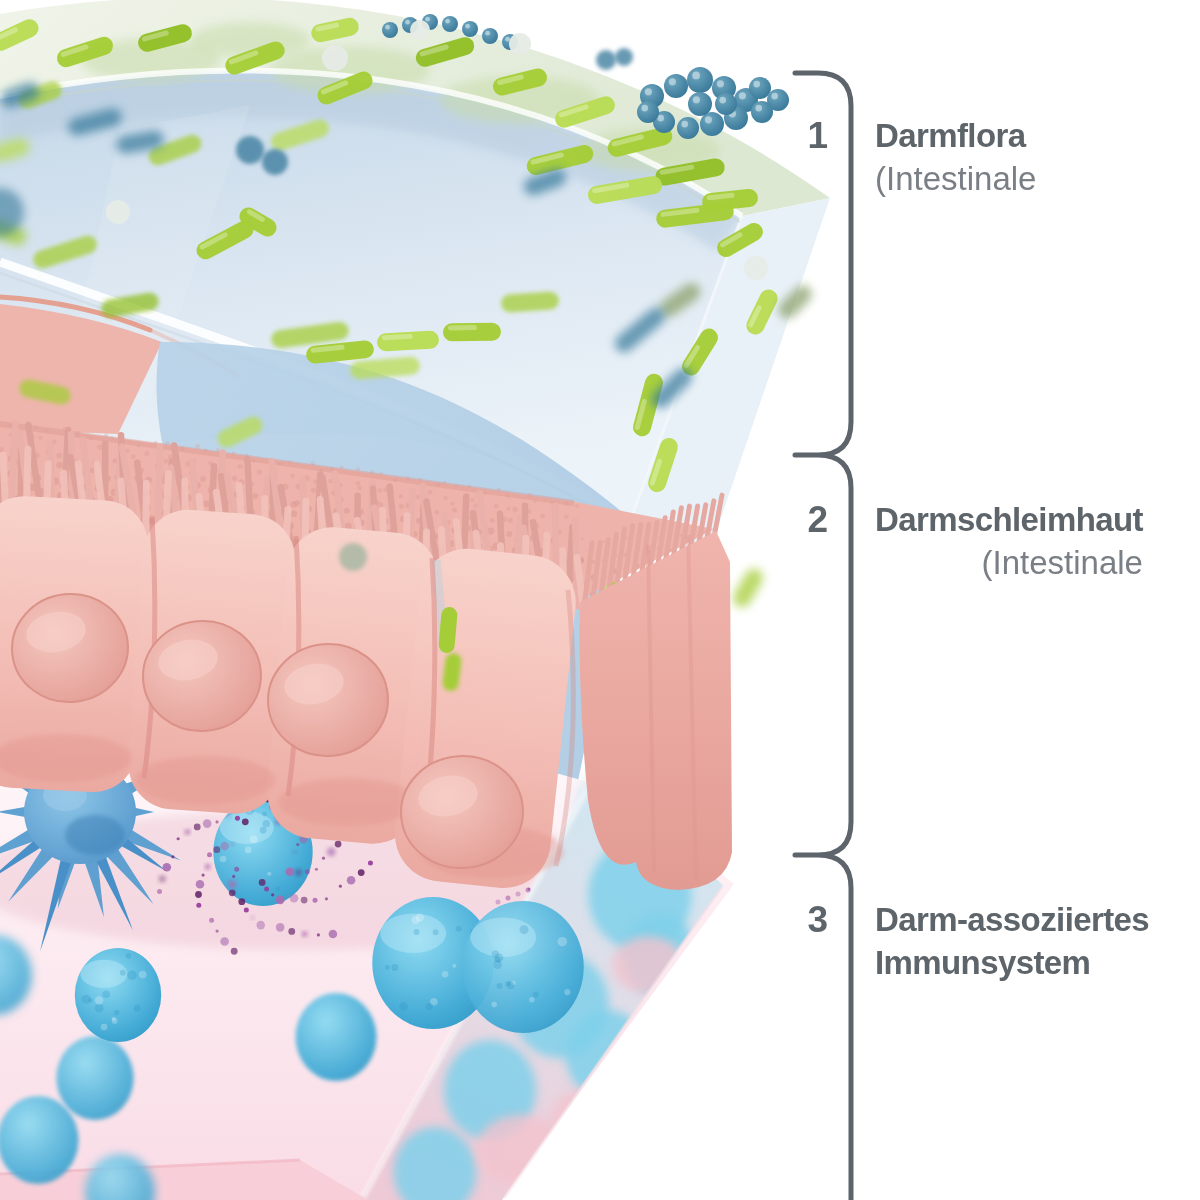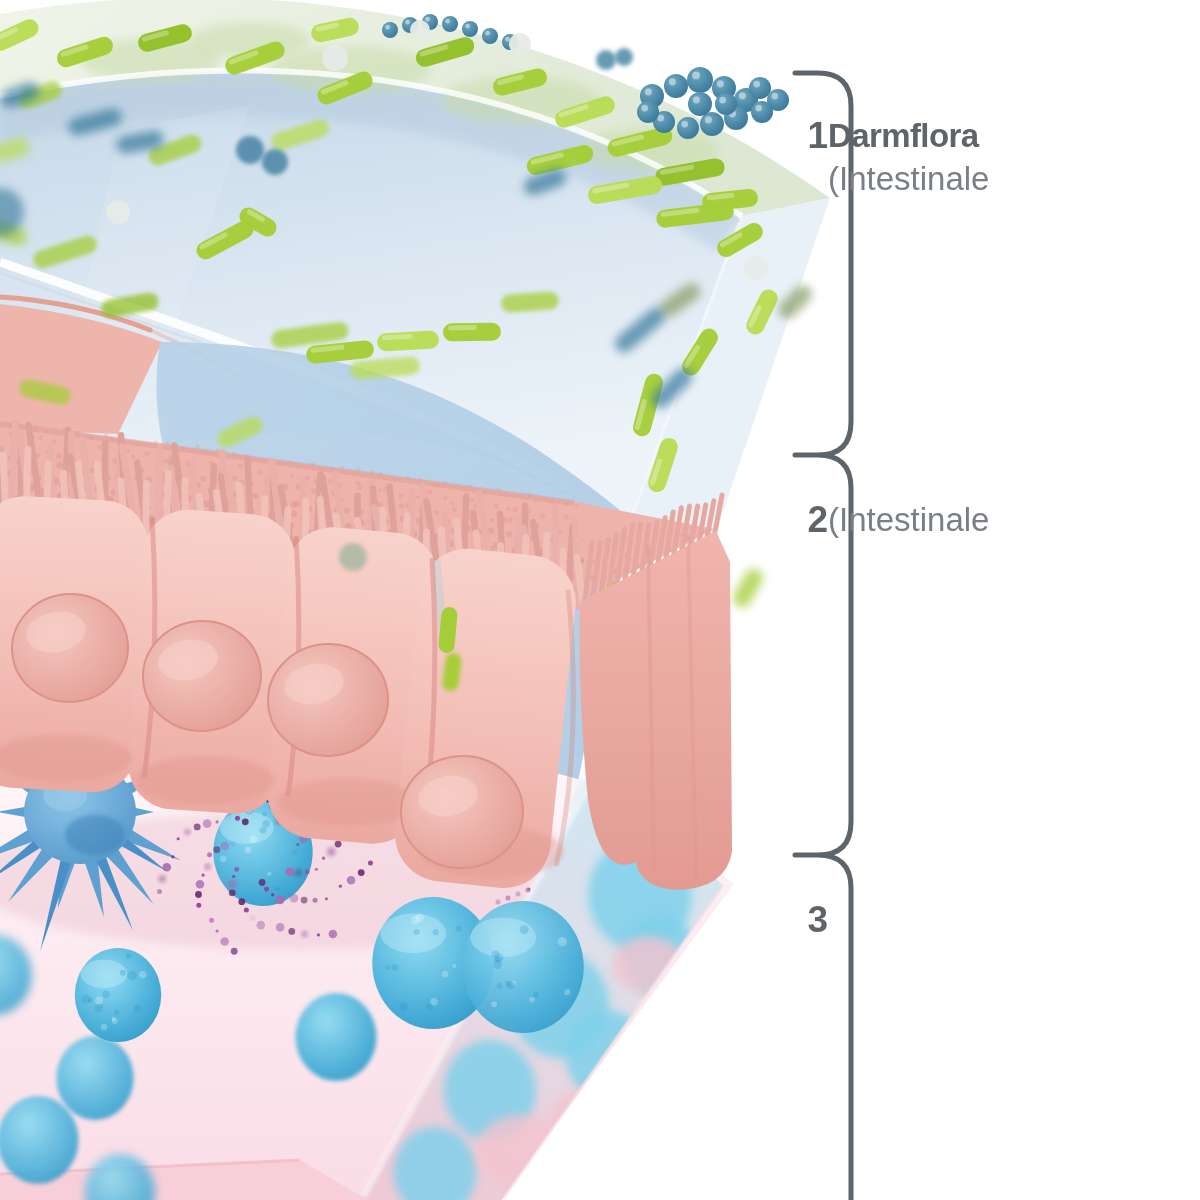--- a/index.html
+++ b/index.html
@@ -1,21 +1,21 @@
 <!DOCTYPE html>
 <html style="--label-text: #5d646a; --subtitle-text: #797f85; --bracket-line: #5d646b; --bacteria-green: #a5cd37; --bacteria-green-light: #b9dc55; --bacteria-green-dark: #92bf27; --bacteria-olive: #8ba16c; --bacteria-blue: #35789a; --mucosa-pink: #f3beb6; --immune-cell-blue: #45b0d8; --antigen-purple: #7b2b80;"><head>
 <meta charset="utf-8">
 <style>
   html,body{margin:0;padding:0;background:#fff;}
   body{width:1200px;height:1200px;overflow:hidden;}
   .stage{position:relative;width:1200px;height:1200px;font-family:"Liberation Sans",sans-serif;background:#fff;}
   .fig-svg{position:absolute;left:0;top:0;}
   .label{position:absolute;left:780px;display:flex;align-items:flex-start;}
   .label .num{width:48px;text-align:right;font-weight:bold;font-size:37px;line-height:43px;color:var(--label-text,#5d646a);}
-  .label .txt{white-space:nowrap;}
+  .label .txt{margin-left:47px;white-space:nowrap;}
   .t{font-size:33px;font-weight:bold;color:var(--label-text,#5d646a);line-height:43px;letter-spacing:-0.6px;}
   .s{font-size:33px;font-weight:normal;color:var(--subtitle-text,#797f85);line-height:43px;text-align:right;}
   .bracket{stroke:var(--bracket-line,#5d646b);}
 </style>
 </head>
 <body>
 
 <div class="stage">
 
 <svg id="fig" class="fig-svg" width="1200" height="1200" viewBox="0 0 1200 1200">
@@ -1061,20 +1061,25 @@
 <div class="label" style="top:114px">
   <div class="num">1</div>
   <div class="txt">
     <div class="t">Darmflora</div>
     <div class="s">(Intestinale</div>
   </div>
 </div>
 <div class="label" style="top:498px">
   <div class="num">2</div>
   <div class="txt">
+    <div class="t">Darmschleimhaut</div>
     <div class="s">(Intestinale</div>
   </div>
 </div>
 <div class="label" style="top:898px">
   <div class="num">3</div>
+  <div class="txt">
+    <div class="t">Darm-assoziiertes</div>
+    <div class="t">Immunsystem</div>
+  </div>
 </div>
 
 </div>
 
 </body></html>

